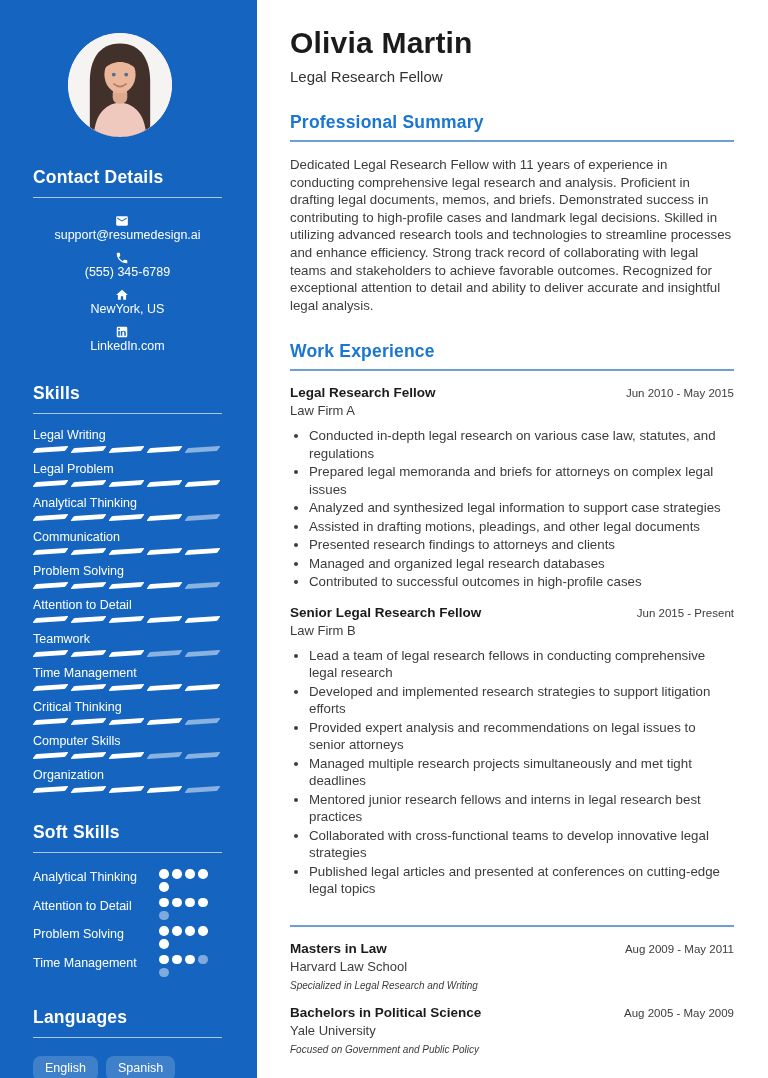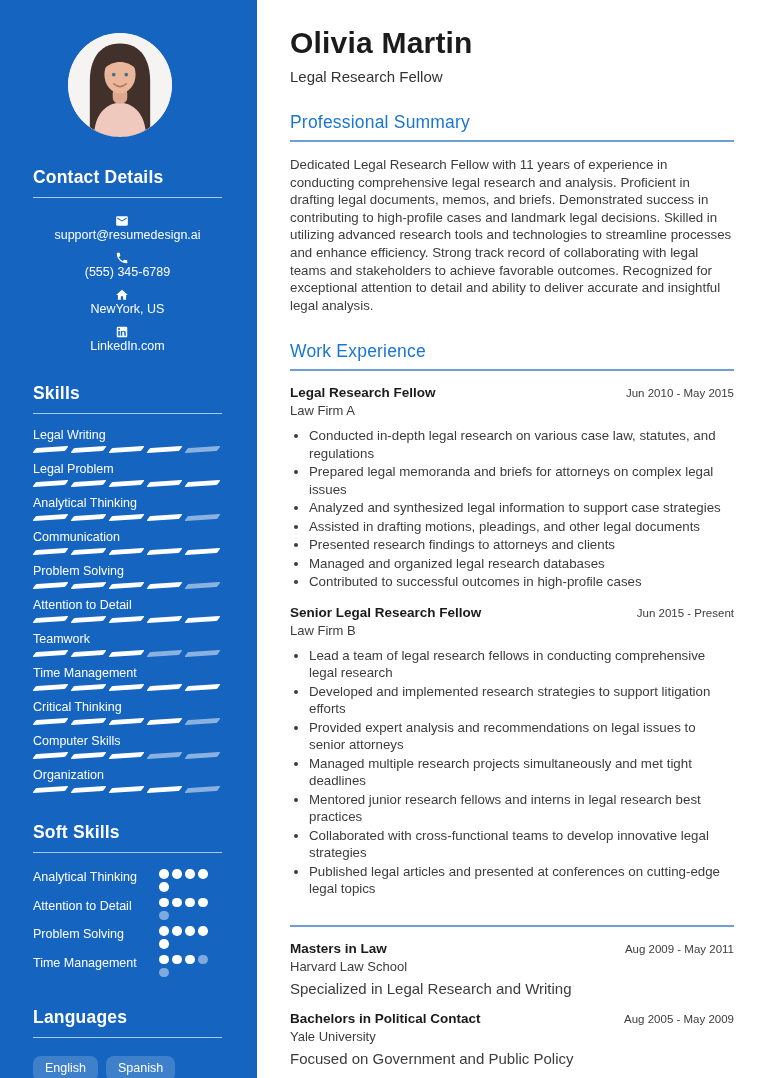--- a/index.html
+++ b/index.html
@@ -59,39 +59,39 @@
     padding:5px 12px 6px;
     font-size:12.5px; color:#ffffff;
   }
 
   
   .main { flex:1; padding:26px 34px 0 33px; }
   .name { font-size:30px; font-weight:bold; color:#1b1b1b; letter-spacing:.2px; }
   .job-subtitle { font-size:15px; color:#333333; margin-top:8px; }
 
   .m-section { margin-top:27px; }
-  .m-title { font-size:17.5px; font-weight:normal; color:#1976D2; letter-spacing:.2px; }
+  .m-title { font-size:17.5px; font-weight:bold; color:#1976D2; letter-spacing:.2px; }
   .m-rule { height:2px; background:#6d9fd4; margin-top:7px; }
 
   .summary-text { margin-top:14px; font-size:13.3px; line-height:17.6px; color:#3c3c3c; }
 
   .job { margin-top:14px; }
   .job-head { display:flex; justify-content:space-between; align-items:baseline; }
   .job-role { font-size:13.5px; font-weight:bold; color:#1b1b1b; }
   .job-dates { font-size:11.5px; color:#3c3c3c; }
   .job-company { font-size:13px; margin-top:3px; }
   .job ul { margin:9px 0 10px 0; padding-left:19px; }
   .job li { font-size:13.3px; line-height:17.5px; margin-bottom:1px; }
 
   .edu { margin-top:14px; }
   .edu-head { display:flex; justify-content:space-between; align-items:baseline; }
   .edu-degree { font-size:13.5px; font-weight:bold; color:#1b1b1b; }
   .edu-dates { font-size:11.5px; color:#3c3c3c; }
   .edu-school { font-size:13px; margin-top:3px; }
-  .edu-note { font-size:15px; margin-top:6px; }
+  .edu-note { font-size:10px; margin-top:6px;font-style:italic; }
 </style>
 </head>
 <body>
 
 <aside class="sidebar">
 
   <div class="avatar-wrap">
     <span class="avatar">
       <svg viewBox="0 0 100 100" width="104" height="104">
         <defs>
@@ -386,21 +386,21 @@
         <article class="edu">
           <div class="edu-head">
             <h3 class="edu-degree">Masters in Law</h3>
             <span class="edu-dates">Aug 2009 - May 2011</span>
           </div>
           <div class="edu-school">Harvard Law School</div>
           <div class="edu-note">Specialized in Legal Research and Writing</div>
         </article>
         <article class="edu">
           <div class="edu-head">
-            <h3 class="edu-degree">Bachelors in Political Contact</h3>
+            <h3 class="edu-degree">Bachelors in Political Science</h3>
             <span class="edu-dates">Aug 2005 - May 2009</span>
           </div>
           <div class="edu-school">Yale University</div>
           <div class="edu-note">Focused on Government and Public Policy</div>
         </article>
       </div>
   </section>
 
 </main>
 

